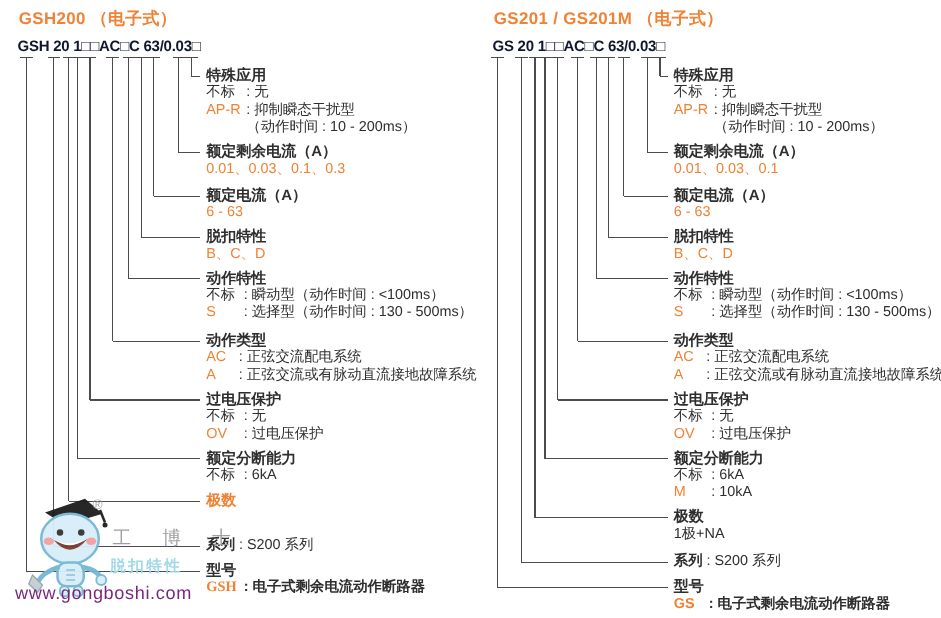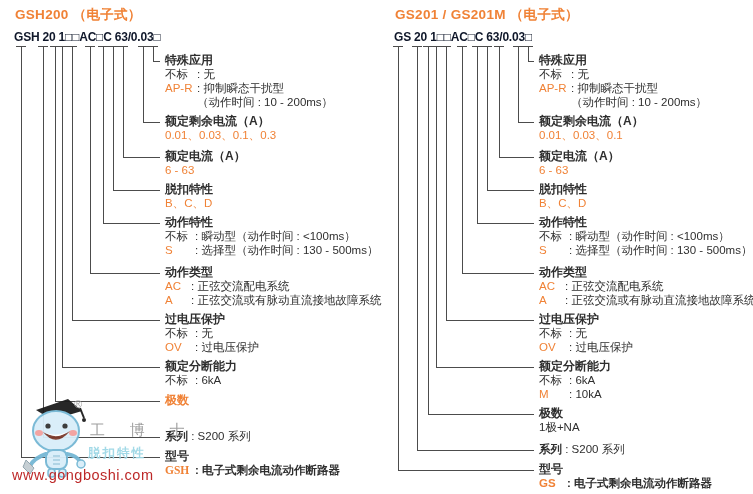--- a/index.html
+++ b/index.html
@@ -13,21 +13,21 @@
   .hdr.o{color:#f08236;}
   .seg.o{color:#f08236;}
   .seg.b{font-weight:bold;}
   .seg.w{display:inline-block;}
   
   #watermark{position:absolute;left:0;top:394px;width:240px;height:100px;opacity:.95;}
   #wm-reg{position:absolute;left:64px;top:4px;color:#9d9d9d;font-size:11px;}
   #wm-brand{position:absolute;left:80px;top:27px;color:#9a9a9a;font-size:15px;letter-spacing:10px;
             font-family:"DejaVu Serif","Liberation Serif",serif;}
   #wm-mall{position:absolute;left:78px;top:51px;color:#9ed8e6;font-size:12.5px;letter-spacing:2px;font-weight:bold;}
-  #wm-url{position:absolute;left:2px;top:73px;color:#b91c1c;font-size:14.5px;letter-spacing:.5px;}
+  #wm-url{position:absolute;left:2px;top:73px;color:#701a75;font-size:14.5px;letter-spacing:.5px;}
   #wm-robot{position:absolute;left:12px;top:2px;}
 </style>
 </head>
 <body>
 
 <div id="page">
 
   <svg id="tree" width="753" height="494">
       <line x1="6" y1="46" x2="16" y2="46" stroke="#4c4c4c" stroke-width="1" shape-rendering="crispEdges"></line>
       <line x1="11" y1="46" x2="11" y2="457" stroke="#4c4c4c" stroke-width="1" shape-rendering="crispEdges"></line>

